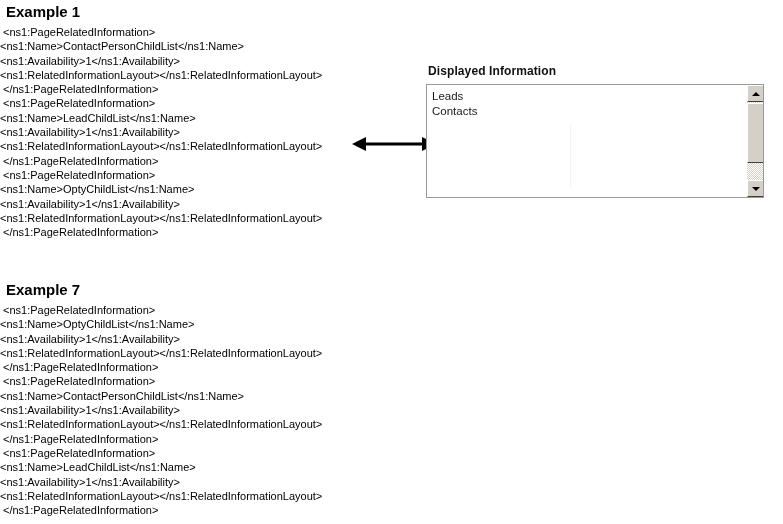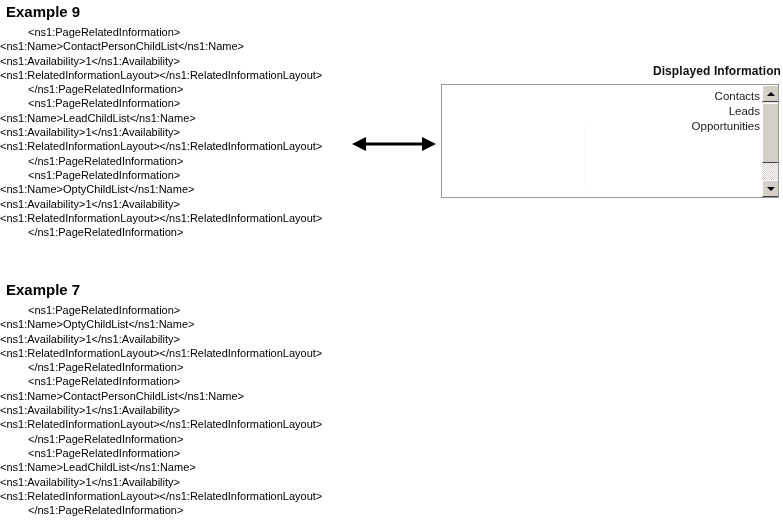--- a/index.html
+++ b/index.html
@@ -38,35 +38,35 @@
     left: 0px;
     top: 25px;
     width: 420px;
     font-family: "Liberation Sans", sans-serif;
     font-size: 11px;
     line-height: 14.3px;
     color: #000000;
     white-space: pre;
   }
   .xml-line { display: block; height: 14.3px; white-space: pre; }
-  .xml-line.lvl0 { padding-left: 28px; }
+  .xml-line.lvl0 { padding-left: 3px; }
   .xml-line.lvl1 { }
 
   
   .arrow-wrap {
     position: absolute;
     left: 352px;
     width: 84px;
     height: 20px;
   }
   #arrow-1 { top: 134px; }
   .arrow-wrap svg { display: block; }
 
   
-  .info-panel { position: absolute; left: 441px; width: 340px; text-align: right; }
+  .info-panel { position: absolute; left: 426px; width: 340px; }
   #info-panel-1 { top: 64px; }
 
   .info-title {
     font-size: 12px;
     font-weight: bold;
     color: #111111;
     margin: 0 0 6px 2px;
     letter-spacing: 0.1px;
     white-space: nowrap;
   }
@@ -166,40 +166,39 @@
     border-left: 1px solid #ffffff;
     border-right: 1px solid #404040;
     border-bottom: 1px solid #404040;
   }
 </style>
 </head>
 <body>
 
 <div class="section" id="section-1">
 
-  <div class="section-heading">Example 9</div>
+  <div class="section-heading">Example 1</div>
 
   <div class="xml-block"><span class="xml-line lvl0">&lt;ns1:PageRelatedInformation&gt;</span><span class="xml-line lvl1">&lt;ns1:Name&gt;ContactPersonChildList&lt;/ns1:Name&gt;</span><span class="xml-line lvl1">&lt;ns1:Availability&gt;1&lt;/ns1:Availability&gt;</span><span class="xml-line lvl1">&lt;ns1:RelatedInformationLayout&gt;&lt;/ns1:RelatedInformationLayout&gt;</span><span class="xml-line lvl0">&lt;/ns1:PageRelatedInformation&gt;</span><span class="xml-line lvl0">&lt;ns1:PageRelatedInformation&gt;</span><span class="xml-line lvl1">&lt;ns1:Name&gt;LeadChildList&lt;/ns1:Name&gt;</span><span class="xml-line lvl1">&lt;ns1:Availability&gt;1&lt;/ns1:Availability&gt;</span><span class="xml-line lvl1">&lt;ns1:RelatedInformationLayout&gt;&lt;/ns1:RelatedInformationLayout&gt;</span><span class="xml-line lvl0">&lt;/ns1:PageRelatedInformation&gt;</span><span class="xml-line lvl0">&lt;ns1:PageRelatedInformation&gt;</span><span class="xml-line lvl1">&lt;ns1:Name&gt;OptyChildList&lt;/ns1:Name&gt;</span><span class="xml-line lvl1">&lt;ns1:Availability&gt;1&lt;/ns1:Availability&gt;</span><span class="xml-line lvl1">&lt;ns1:RelatedInformationLayout&gt;&lt;/ns1:RelatedInformationLayout&gt;</span><span class="xml-line lvl0">&lt;/ns1:PageRelatedInformation&gt;</span></div>
 
   <div class="arrow-wrap" id="arrow-1">
     <svg width="84" height="20" viewBox="0 0 84 20" aria-hidden="true">
       <line x1="10" y1="10" x2="74" y2="10" stroke="#000000" stroke-width="3"></line>
       <polygon points="0,10 14,3 14,17" fill="#000000"></polygon>
       <polygon points="84,10 70,3 70,17" fill="#000000"></polygon>
     </svg>
   </div>
 
   <div class="info-panel" id="info-panel-1">
     <div class="info-title">Displayed Information</div>
 
     <div class="listbox">
       <div class="listbox-items">
+          <div class="list-item">Leads</div>
           <div class="list-item">Contacts</div>
-          <div class="list-item">Leads</div>
-          <div class="list-item">Opportunities</div>
         </div>
       <div class="listbox-artifact"></div>
 
       <div class="scrollbar">
         <div class="sb-btn sb-btn-up">
           <span class="glyph"></span>
         </div>
         <div class="sb-track-dither"></div>
         <div class="sb-thumb"></div>
         <div class="sb-btn sb-btn-down">

